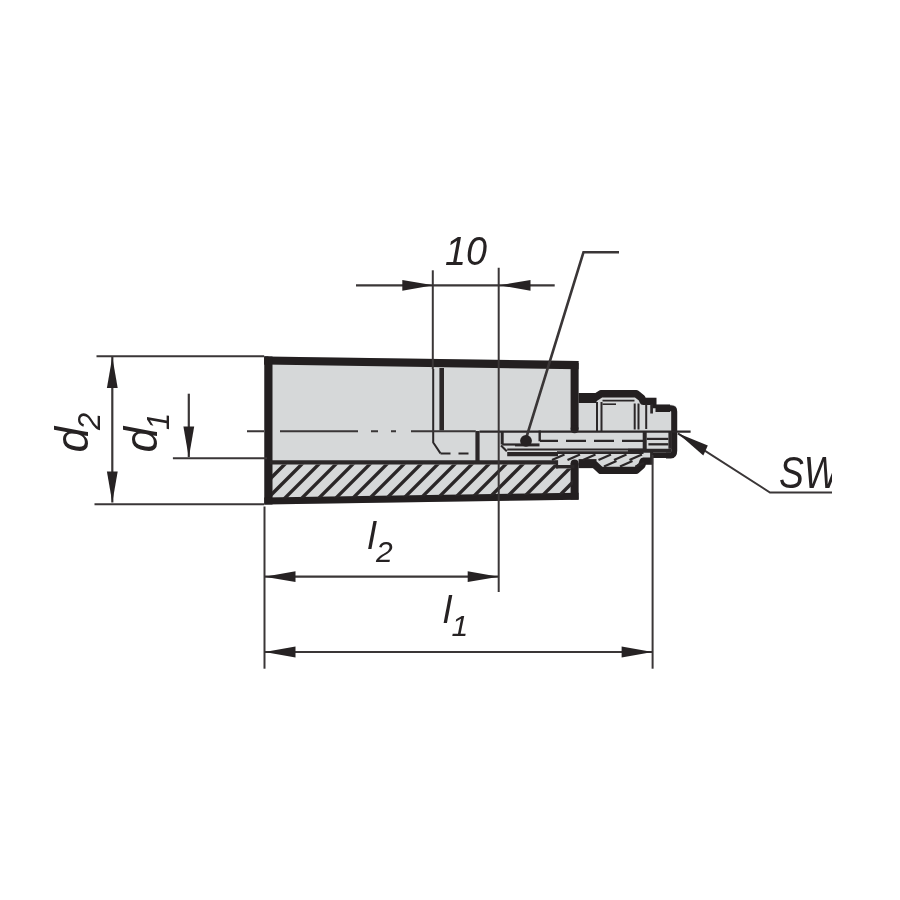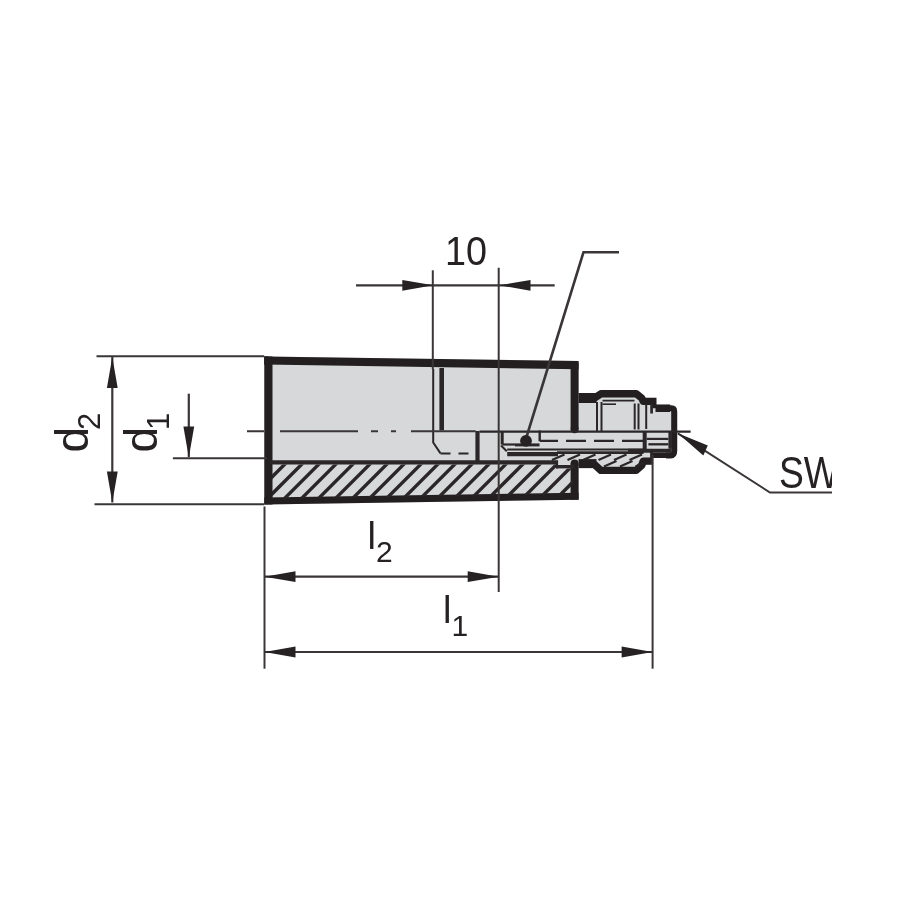--- a/index.html
+++ b/index.html
@@ -1,16 +1,16 @@
 <!DOCTYPE html>
 <html><head>
 <meta charset="utf-8">
 <style>
   html,body{margin:0;padding:0;background:#ffffff;}
-  .wrap{width:832px;height:900px;position:relative;background:#c2410c;overflow:hidden;}
+  .wrap{width:832px;height:900px;position:relative;background:#c2410c;overflow:hidden;font-style:italic;}
   svg{display:block;}
   text{font-family:"Liberation Sans", sans-serif; fill:#262223; -webkit-font-smoothing:antialiased;}
 </style>
 </head>
 <body>
 <div class="wrap">
 <svg width="900" height="900" viewBox="0 0 900 900">
   <defs>
     <clipPath id="hatchclip">
       <polygon points="272,464.4 556,464.4 557.5,468.4 573,468.4 573,494.2 272,498.8"></polygon>

